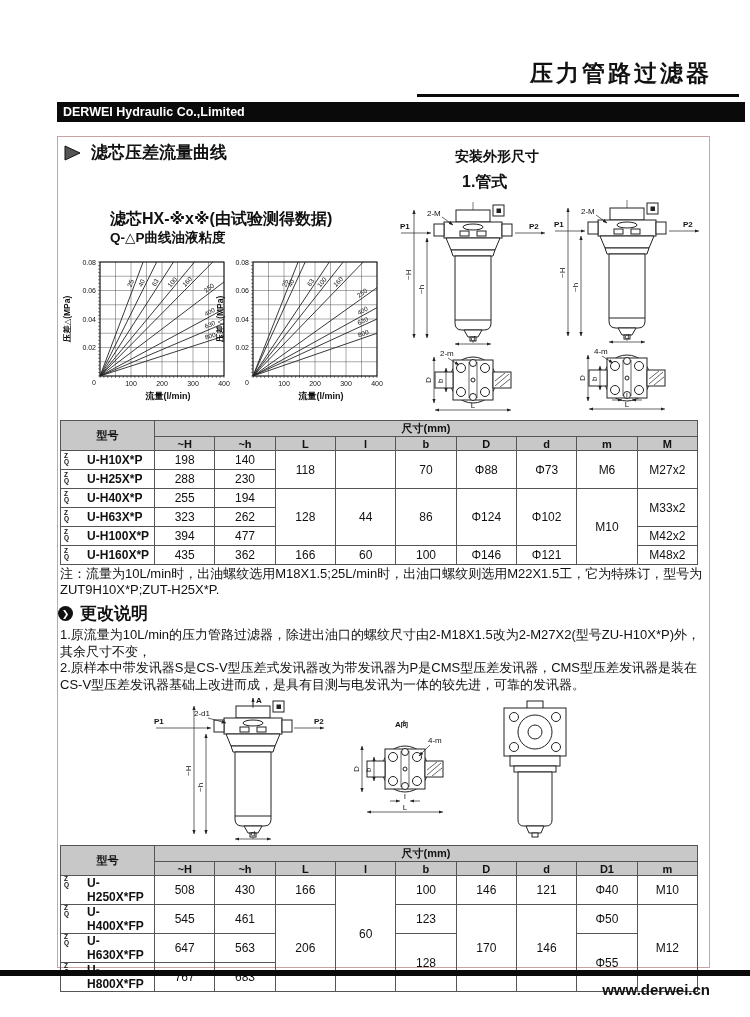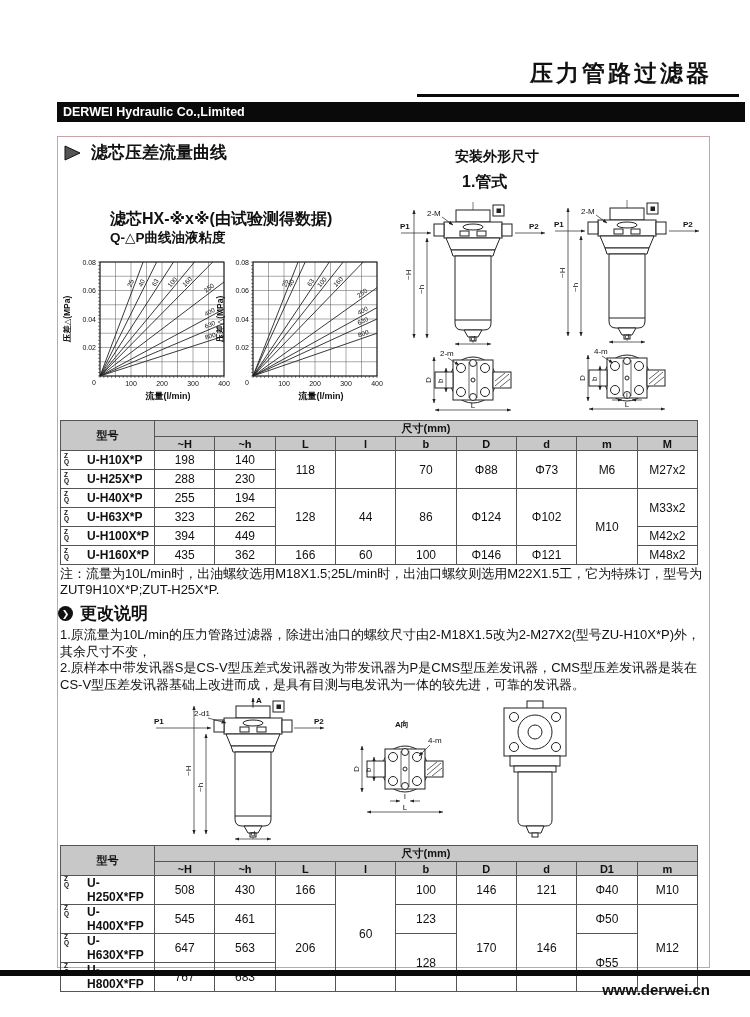--- a/index.html
+++ b/index.html
@@ -505,21 +505,21 @@
         <td class="model">
             <div class="mrow">
               <span class="zq">
                 <span>Z</span>
                 <span>Q</span>
               </span>
               <span>U-H100X*P</span>
             </div>
           </td>
         <td>394</td>
-          <td>449</td>
+          <td>477</td>
         <td>M42x2</td>
       </tr>
       <tr>
         <td class="model">
             <div class="mrow">
               <span class="zq">
                 <span>Z</span>
                 <span>Q</span>
               </span>
               <span>U-H160X*P</span>

